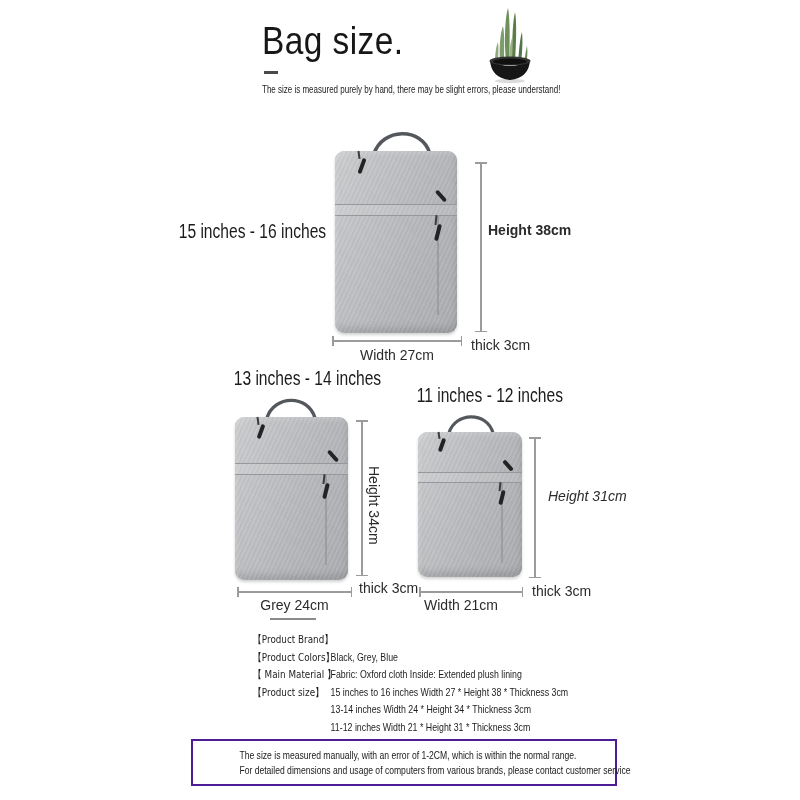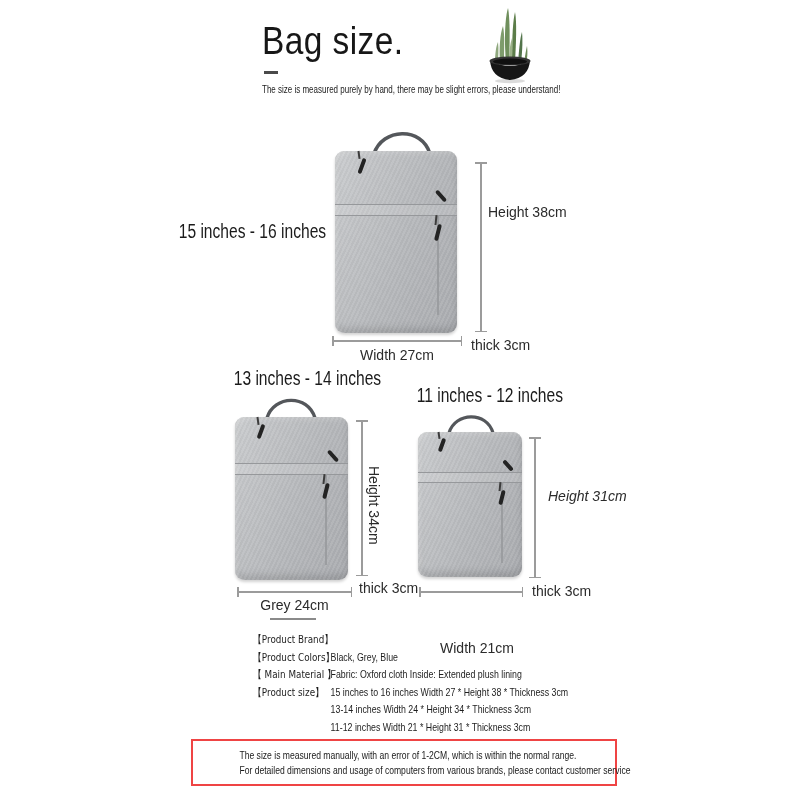--- a/index.html
+++ b/index.html
@@ -54,21 +54,21 @@
   .divider-line { left:270px; top:618px; width:46px; height:1.5px; background:#8a8a8a; }
 
   
   .details { left:253px; top:631px; transform:scaleX(0.8); transform-origin:left top;
     font-size:11px; color:#1d1d1d; }
   .detail-row { display:flex; line-height:17.5px; white-space:nowrap; }
   .detail-label { width:97px; font-family:"DejaVu Sans","Liberation Sans",sans-serif; }
   .detail-value { }
 
   
-  .footer-box { left:191px; top:739px; width:426px; height:47px; border:2px solid #ef4444;
+  .footer-box { left:191px; top:739px; width:426px; height:47px; border:2px solid #4c1d95;
     box-sizing:border-box; display:flex; flex-direction:column; justify-content:center; }
   .footer-line { font-size:11px; color:#1a1a1a; line-height:15px; text-align:center;
     white-space:nowrap; transform:scaleX(0.78); transform-origin:center; }
 </style>
 <title>Bag size.</title></head>
 <body>
 
 <div class="canvas">
 
   <div class="abs page-title nowrap">Bag size.</div>
@@ -101,21 +101,21 @@
       <div class="bag-band" style="top:53px; height:10px;"></div>
       <div class="zip-pull" style="left:104px; top:38px; height:14px; transform:rotate(-42deg);"></div>
       <div class="pocket-edge" style="left:102px; top:64px; height:100px;"></div>
       <div class="cord" style="left:100px; top:64px; height:10px; transform:rotate(6deg);"></div>
       <div class="zip-pull" style="left:101px; top:73px; height:17px; transform:rotate(14deg);"></div>
     </div>
 
     <div class="vline" style="left:475px; top:162px; height:170px;">
         <i></i>
       </div>
-    <div class="dim" style="left:488px; top:204px;">Height 38cm</div>
+    <div class="dim" style="left:488px; top:222px;font-weight:bold;">Height 38cm</div>
     <div class="hline" style="left:332px; top:336px; width:130px;">
         <i></i>
       </div>
     <div class="dim dim-center" style="left:332px; top:347px; width:130px;">Width 27cm</div>
     <div class="dim" style="left:471px; top:337px;">thick 3cm</div>
   </div>
 
   <div>
     <div class="bag-title" style="left:215px; top:367px; width:170px;">13 inches - 14 inches</div>
 
@@ -159,21 +159,21 @@
       <div class="zip-pull" style="left:82px; top:58px; height:15px; transform:rotate(14deg);"></div>
     </div>
 
     <div class="vline" style="left:529px; top:437px; height:141px;">
         <i></i>
       </div>
     <div class="dim" style="left:548px; top:488px;font-style:italic;">Height 31cm</div>
     <div class="hline" style="left:419px; top:587px; width:104px;">
         <i></i>
       </div>
-    <div class="dim dim-center" style="left:425px; top:597px; width:104px;margin-top:43px;">Width 21cm</div>
+    <div class="dim dim-center" style="left:409px; top:597px; width:104px;">Width 21cm</div>
     <div class="dim" style="left:532px; top:583px;">thick 3cm</div>
   </div>
 
   <div class="abs divider-line"></div>
 
   <div class="abs details">
     <div class="detail-row">
       <span class="detail-label">【Product Brand】</span>
       <span class="detail-value"></span>
     </div>

